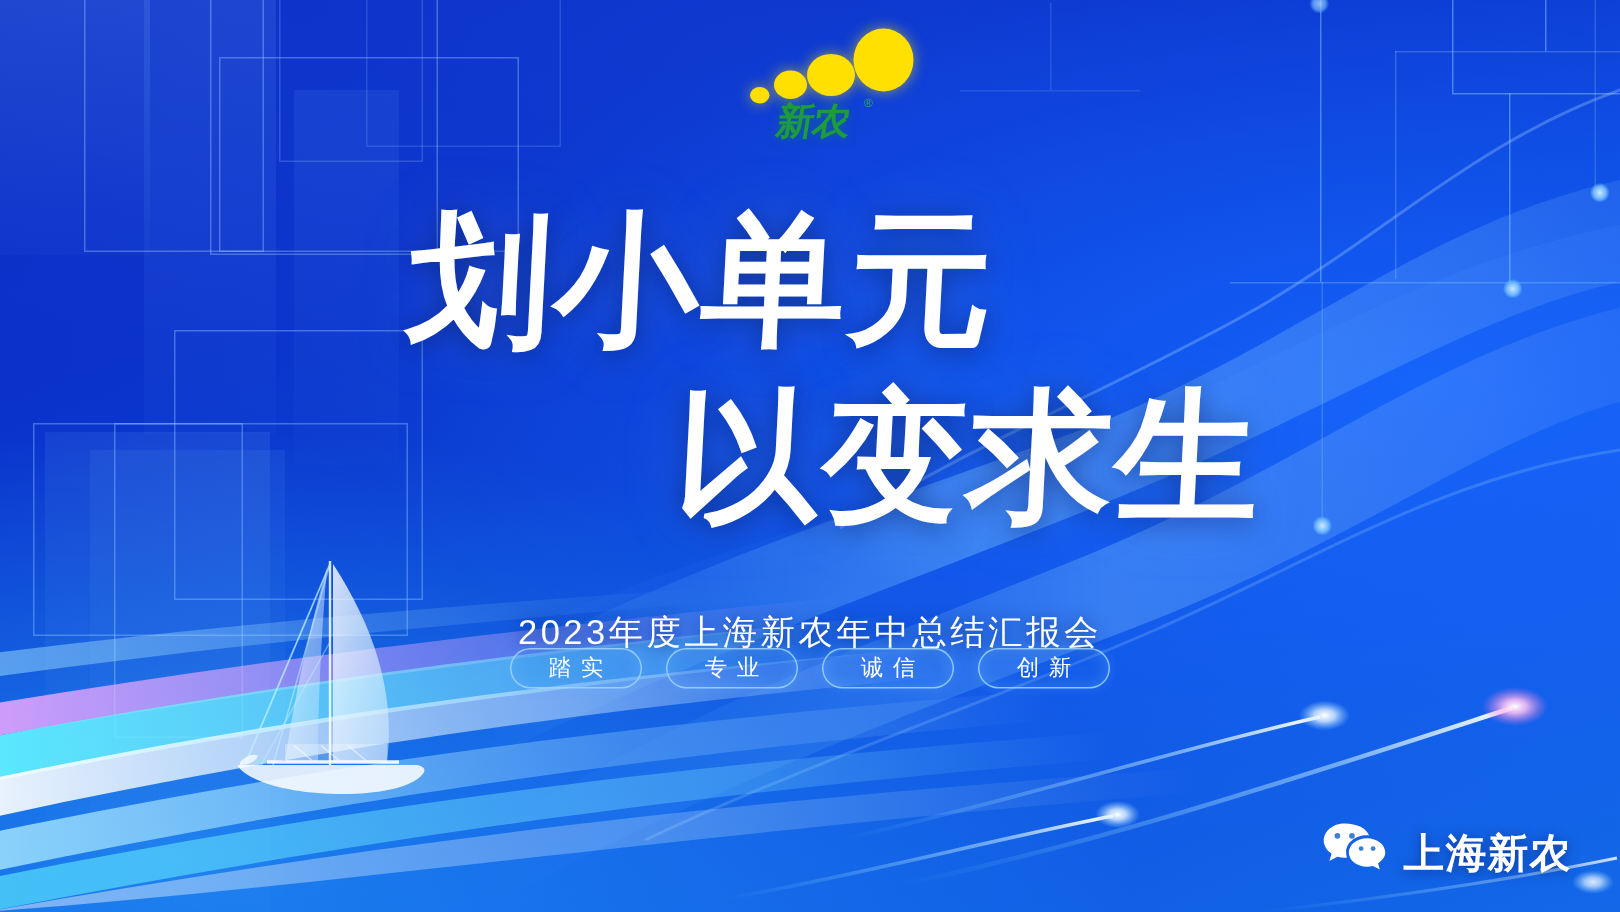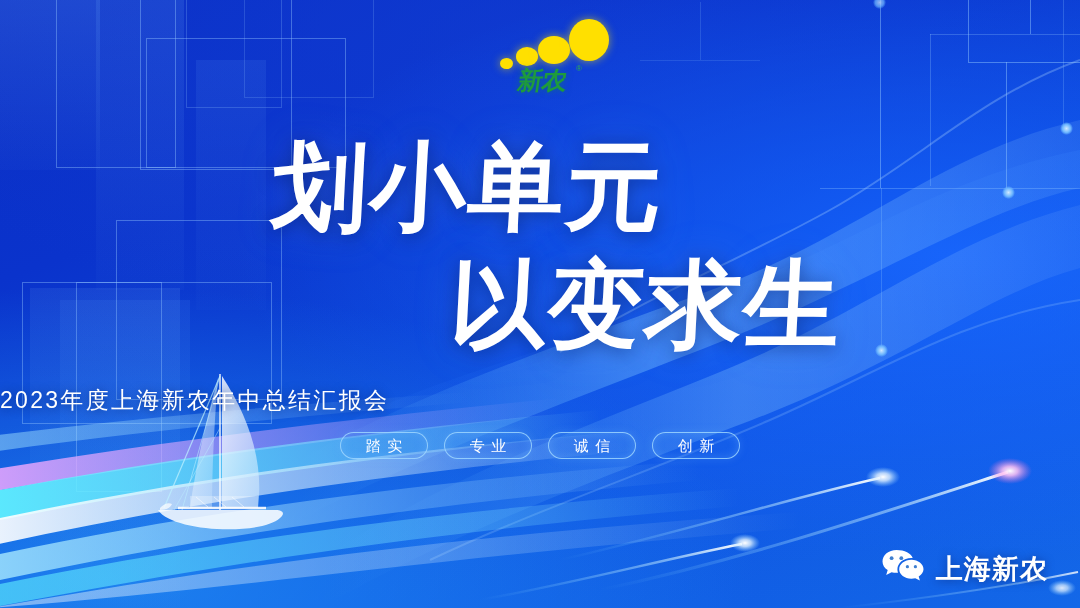--- a/index.html
+++ b/index.html
@@ -33,21 +33,21 @@
     font-family:"Liberation Serif","DejaVu Serif",serif;
     text-shadow:0 2px 18px rgba(4,20,90,.55), 0 0 42px rgba(120,180,255,.28);
     letter-spacing:.02em;
     font-size:96px;
     transform:skewX(-3deg);
   }
   #tline1{ margin-left:272px; }
   #tline2{ margin-left:450px; margin-top:22px; }
 
   #subtitle{
-    position:absolute; left:0; top:385px; width:1080px; text-align:left;
+    position:absolute; left:0; top:406px; width:1080px; text-align:center;
     color:#ffffff; font-size:23px; letter-spacing:.10em; font-weight:500;
     text-shadow:0 1px 10px rgba(6,26,96,.65);
   }
 
   
   #pills{
     position:absolute; left:0; top:432px; width:1080px;
     display:flex; justify-content:center; gap:16px;
   }
   .pill{

